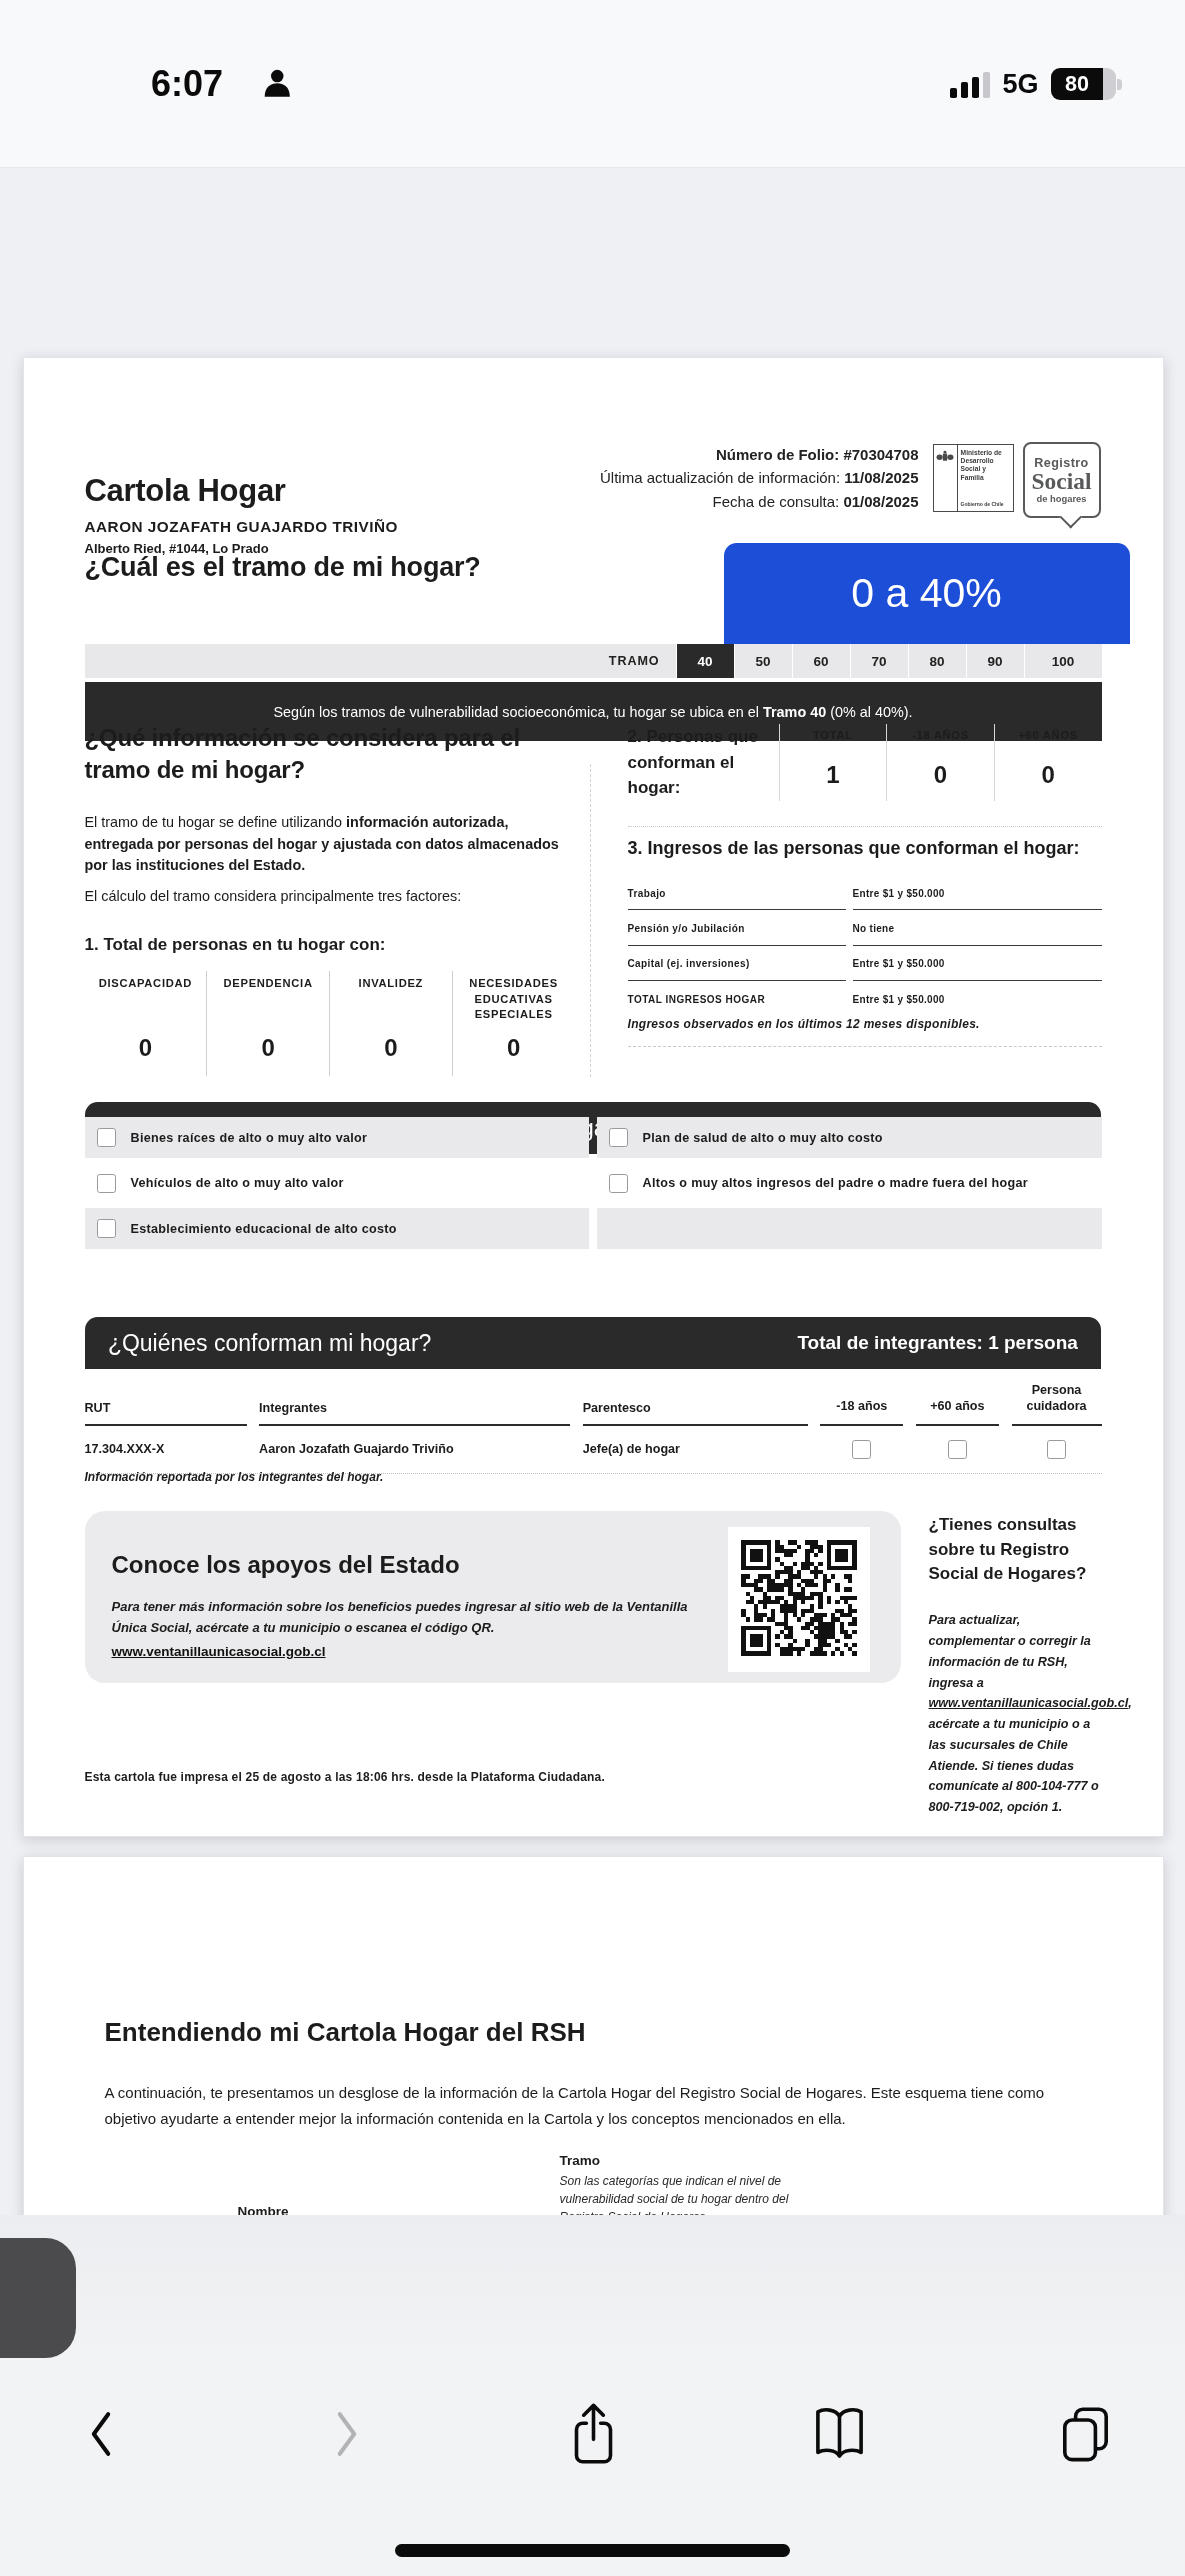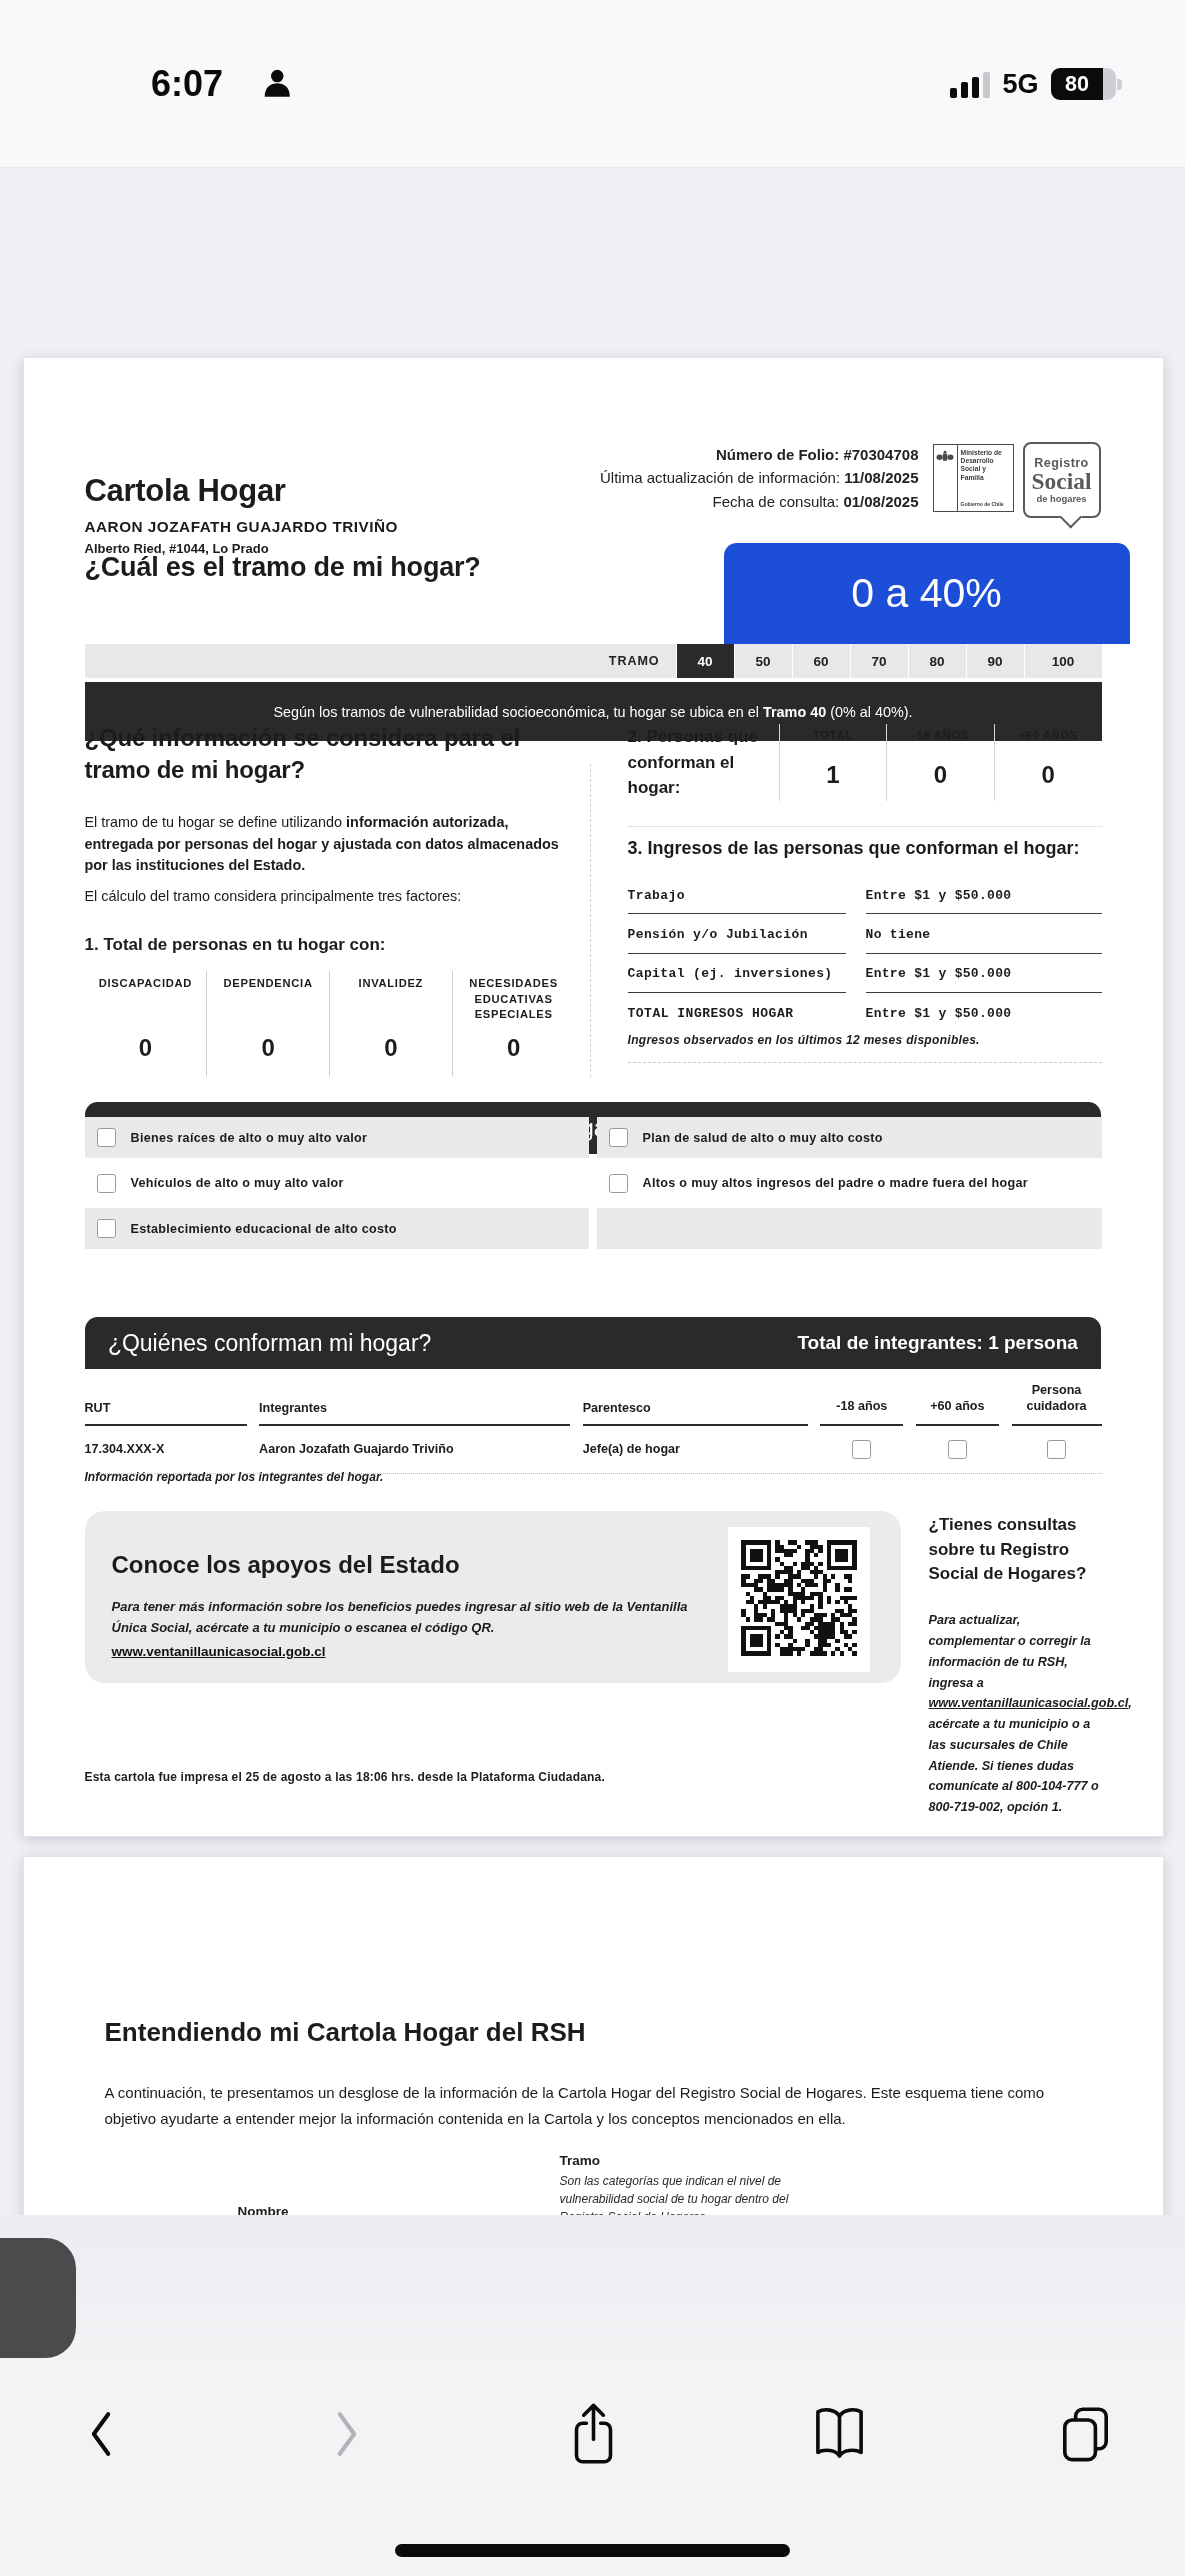--- a/index.html
+++ b/index.html
@@ -72,21 +72,21 @@
   .fac-lab{font-size:11.2px;font-weight:bold;letter-spacing:0.7px;line-height:1.35;min-height:50px;}
   .fac-val{font-size:24px;font-weight:800;margin-top:7.2px;}
 
   .stat-row{display:flex;}
   .stat-title{width:151px;font-size:17px;font-weight:800;line-height:1.5;}
   .stat-col{flex:1;text-align:center;border-left:1.3px solid #d7d7d7;padding-top:5.4px;}
   .stat-col:first-child{border-left:none;}
   .stat-lab{font-size:11.2px;font-weight:bold;letter-spacing:0.7px;}
   .stat-val{font-size:24px;font-weight:800;margin-top:20px;}
 
-  .inc-row{display:flex;gap:20px;font-size:13px;font-family:Liberation Mono, monospace;}
+  .inc-row{display:flex;gap:7px;font-size:10px;}
   .inc-row>div{border-bottom:1.3px solid #3a3a3a;padding:12.6px 0 10.8px;}
   .inc-l{width:46%;font-weight:600;letter-spacing:0.4px;}
   .inc-v{flex:1;font-weight:bold;letter-spacing:0.3px;}
   .inc-note{font-style:italic;font-size:12px;font-weight:600;letter-spacing:0.3px;}
 
   .dark-head{background:#2a2a2a;border-radius:12.6px 12.6px 0 0;color:#fff;display:flex;align-items:center;justify-content:space-between;padding:0 23.4px;}
   .dark-head .l{font-size:23px;font-weight:400;}
   .dark-head .r{font-size:13px;font-style:italic;font-weight:600;}
   .dark-head .rb{font-size:19px;font-weight:800;}
 

